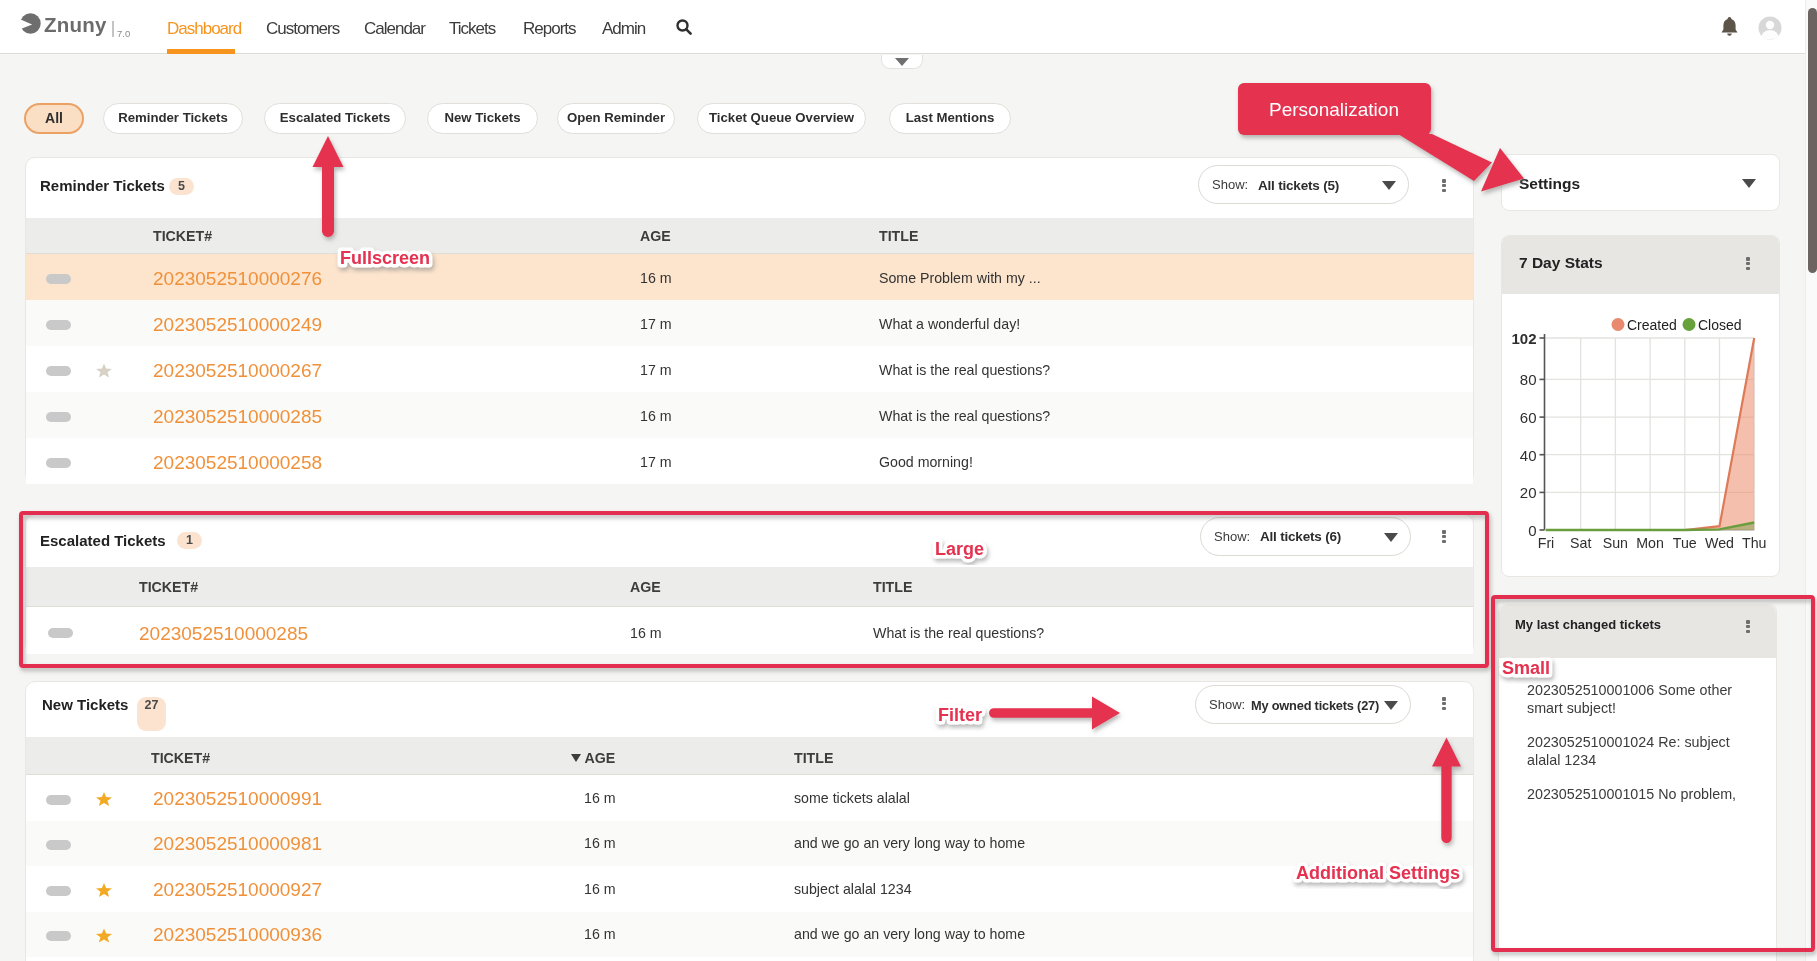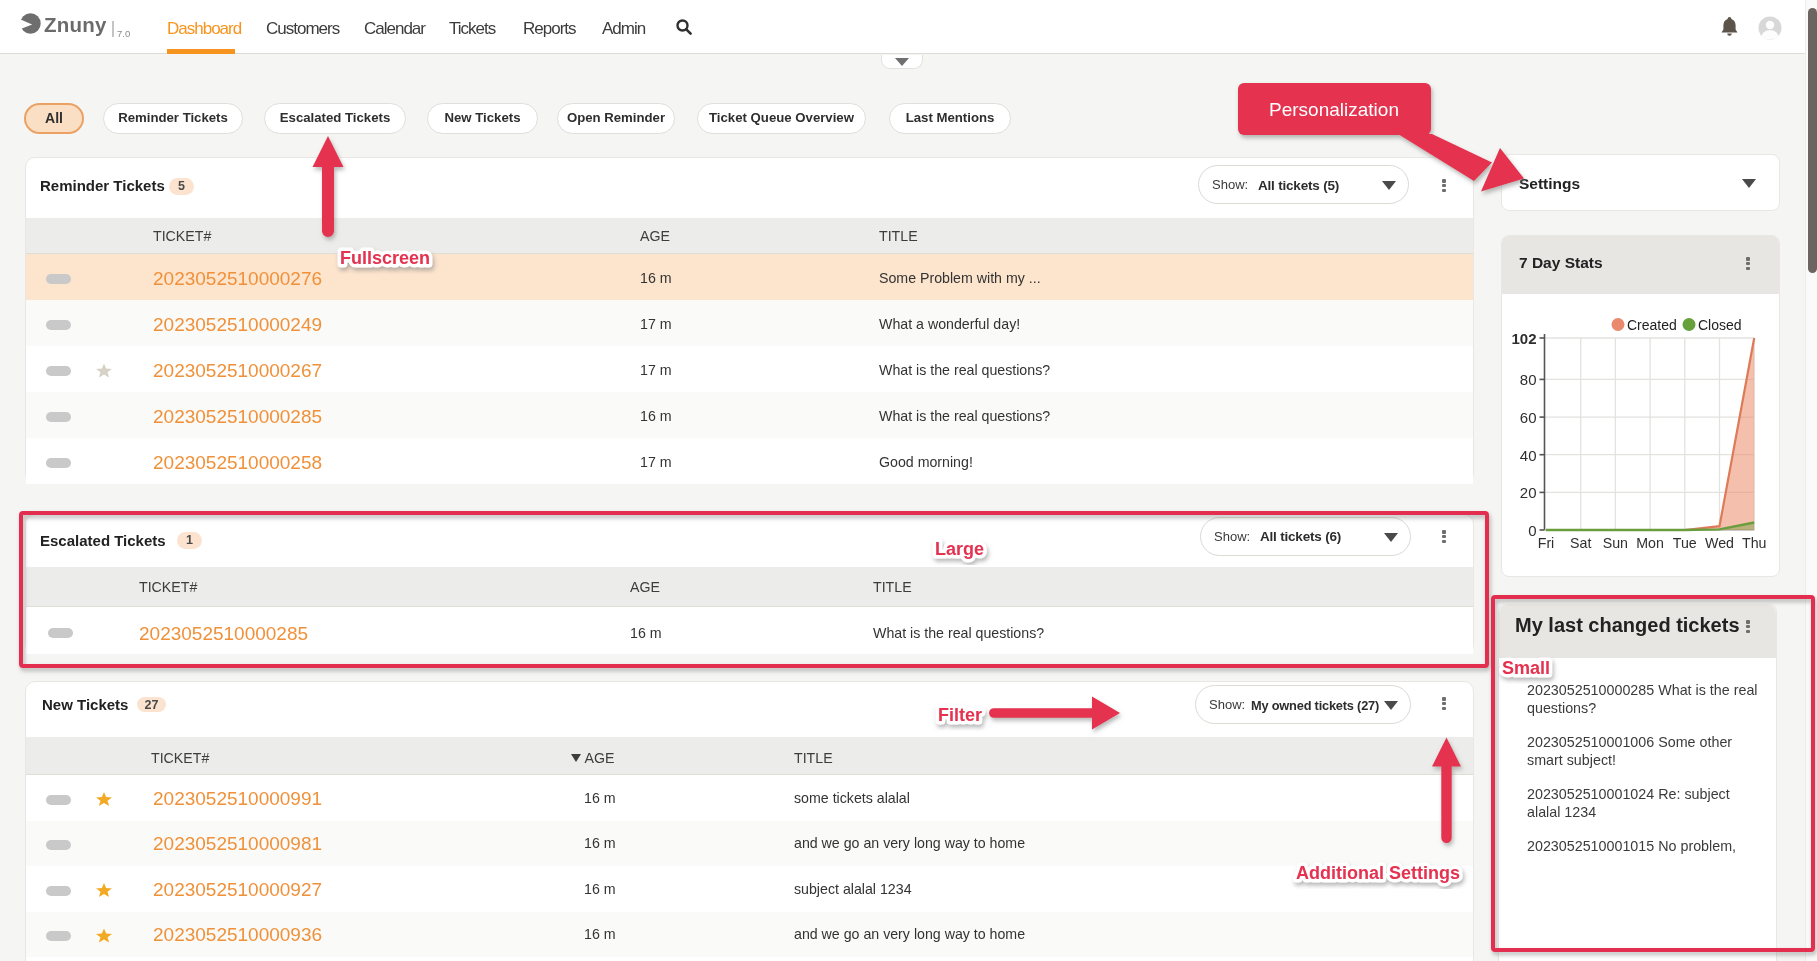--- a/index.html
+++ b/index.html
@@ -6,21 +6,21 @@
 .abs { position:absolute; }
 .card { position:absolute; background:#fff; border:1px solid #eae7e2; border-radius:10px; }
 .wtitle { position:absolute; font-weight:bold; font-size:15px; color:#222; line-height:15px; }
 .badge { position:absolute; background:#fbe3cf; border-radius:9px; font-weight:bold; font-size:12.5px; color:#4a4a4a; text-align:center; }
 .showpill { position:absolute; background:#fff; border:1.5px solid #ddd9d3; border-radius:20px; }
 .slabel { position:absolute; font-size:13px; color:#3a3a3a; line-height:14px; }
 .sval { position:absolute; font-size:13.5px; font-weight:bold; color:#2d2d2d; line-height:14px; }
 .tri { position:absolute; width:0; height:0; border-left:7px solid transparent; border-right:7px solid transparent; border-top:9px solid #4a4a4a; }
 .dots i { position:absolute; width:3.8px; height:3.6px; background:#6e6e6e; border-radius:1px; left:0; }
 .thead { position:absolute; background:#ececea; border-bottom:1px solid #e0ddd4; }
-.thead span { position:absolute; font-weight:normal; font-size:14.2px; color:#3d3d3d; line-height:15px; }
+.thead span { position:absolute; font-weight:bold; font-size:14.2px; color:#3d3d3d; line-height:15px; }
 .row { position:absolute; left:26px; width:1447px; }
 .handle { position:absolute; width:25px; height:10px; border-radius:5px; background:#c9c9c9; }
 .star { position:absolute; width:16px; height:15px; clip-path:polygon(50% 0%,63% 33%,100% 36%,72% 58%,82% 94%,50% 73%,18% 94%,28% 58%,0% 36%,37% 33%); }
 .tnum { position:absolute; color:#f0913a; font-size:19px; line-height:15px; }
 .cell { position:absolute; font-size:14.2px; color:#333; line-height:15px; }
 .pillbtn { position:absolute; top:103px; height:31px; background:#fff; border:1px solid #e2dfda; border-radius:15.5px; font-weight:bold; font-size:13.2px; color:#2e2e2e; text-align:center; line-height:28px; }
 .sideitem { font-size:14.3px; line-height:17.5px; color:#3b3b3b; margin-bottom:17px; }
 </style></head><body>
 
 <div class="abs" style="left:0;top:0;width:1817px;height:54px;background:#fff;border-bottom:1px solid #dedcd8;"></div>
@@ -121,21 +121,21 @@
     <span style="left:604px;top:13px;">AGE</span>
     <span style="left:847px;top:13px;">TITLE</span>
   </div>
 <div class="row" style="top:606.5px;height:47px;background:#fff;"></div>
 <div class="handle" style="left:48px;top:627.5px;"></div>
 <div class="tnum" style="left:139px;top:625.5px;">2023052510000285</div>
 <div class="cell" style="left:630px;top:625.5px;">16 m</div>
 <div class="cell" style="left:873px;top:625.5px;">What is the real questions?</div>
 <div class="card" style="left:25px;top:681px;width:1449px;height:331px;border-radius:10px 10px 0 0;"></div>
 <div class="wtitle" style="left:42px;top:696.5px;">New Tickets</div>
-<div class="badge" style="left:137px;top:697px;width:29px;height:15px;line-height:17px;">27</div>
+<div class="badge" style="left:137px;top:697px;width:29px;height:34px;line-height:17px;">27</div>
 <div class="showpill" style="left:1195px;top:685px;width:216px;height:39px;"></div>
 <div class="slabel" style="left:1209px;top:698px;">Show:</div>
 <div class="sval" style="left:1251px;top:698.5px;font-size:12.8px;letter-spacing:-0.2px;">My owned tickets (27)</div>
 <div class="tri" style="left:1384px;top:701px;"></div>
 <div class="dots abs" style="left:1442px;top:697px;width:4px;height:18px;">
     <i style="top:0"></i>
     <i style="top:4.8px"></i>
     <i style="top:9.6px"></i>
   </div>
 <div class="thead" style="left:26px;top:737px;width:1447px;height:38px;">
@@ -217,28 +217,27 @@
 <text x="218.5" y="255" font-size="14.2" fill="#2f2f2f" text-anchor="middle" font-family="Liberation Sans,sans-serif">Wed</text>
 <text x="253.2" y="255" font-size="14.2" fill="#2f2f2f" text-anchor="middle" font-family="Liberation Sans,sans-serif">Thu</text>
 <circle cx="117" cy="31.5" r="6.5" fill="#e98a6e"></circle>
 <text x="126" y="36.5" font-size="14" fill="#222" font-family="Liberation Sans,sans-serif">Created</text>
 <circle cx="188" cy="31.5" r="6.5" fill="#67a13c"></circle>
 <text x="197" y="36.5" font-size="14" fill="#222" font-family="Liberation Sans,sans-serif">Closed</text>
 </svg>
 <div class="card" style="left:1498px;top:604px;width:279px;height:358px;border-radius:8px 8px 0 0;border-bottom:none;">
     <div style="position:absolute;left:0;top:0;width:100%;height:53px;background:#e7e6e3;border-radius:8px 8px 0 0;"></div>
   </div>
-<div class="abs" style="left:1515px;top:617px;font-weight:bold;font-size:20px;color:#222;line-height:16px;">My last changed tickets</div>
+<div class="abs" style="left:1515px;top:617px;font-weight:bold;font-size:13px;color:#222;line-height:16px;">My last changed tickets</div>
 <div class="dots abs" style="left:1746px;top:620px;width:4px;height:18px;">
     <i style="top:0"></i>
     <i style="top:4.8px"></i>
     <i style="top:9.6px"></i>
   </div>
 <div class="abs" style="left:1527px;top:682px;width:232px;">
-    <div class="sideitem">2023052510000285 What is the real questions?</div>
     <div class="sideitem">2023052510001006 Some other smart subject!</div>
     <div class="sideitem">2023052510001024 Re: subject alalal 1234</div>
     <div class="sideitem">2023052510001015 No problem,</div>
   </div>
 <div class="abs" style="left:1805px;top:0;width:12px;height:961px;background:#fbfafa;border-left:1px solid #ececec;"></div>
 <div class="abs" style="left:1807.5px;top:8px;width:9px;height:265px;background:#6b6460;border-radius:4.5px;"></div>
 <svg class="abs" style="left:0;top:0;pointer-events:none;" width="1817" height="961" viewBox="0 0 1817 961">
 <defs>
       <filter id="sh" x="-30%" y="-30%" width="160%" height="160%">
         <feDropShadow dx="1.5" dy="3" stdDeviation="2" flood-color="#7d7d7d" flood-opacity="0.55"></feDropShadow>

